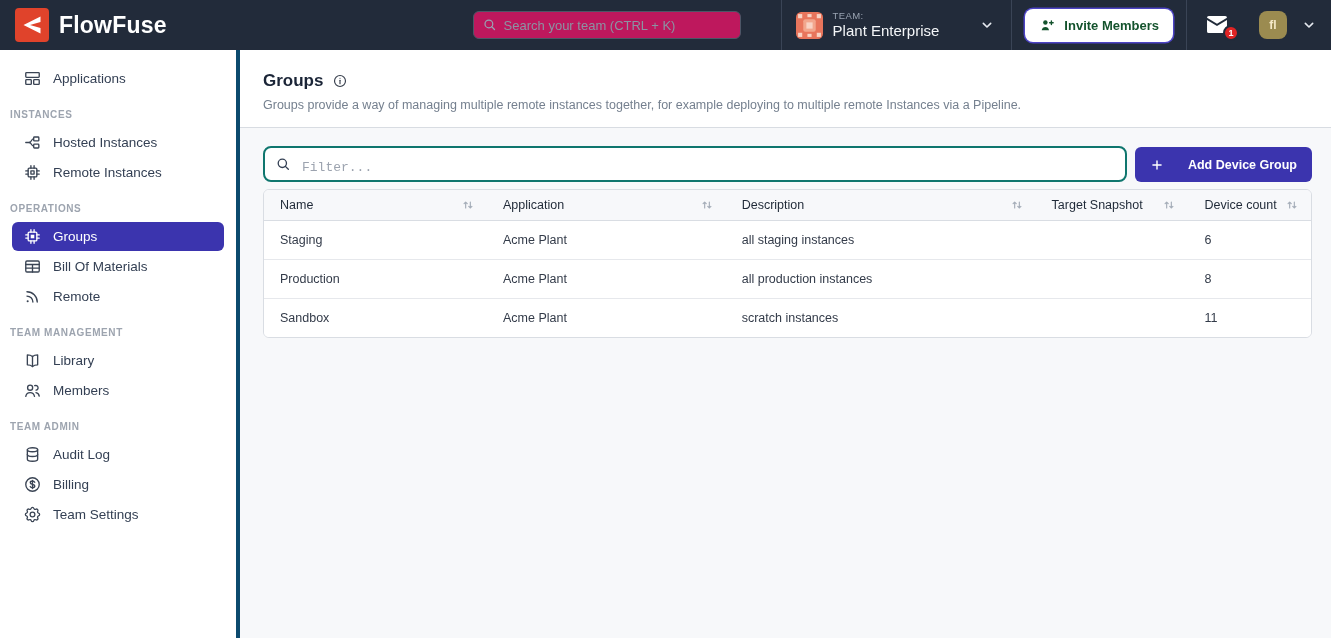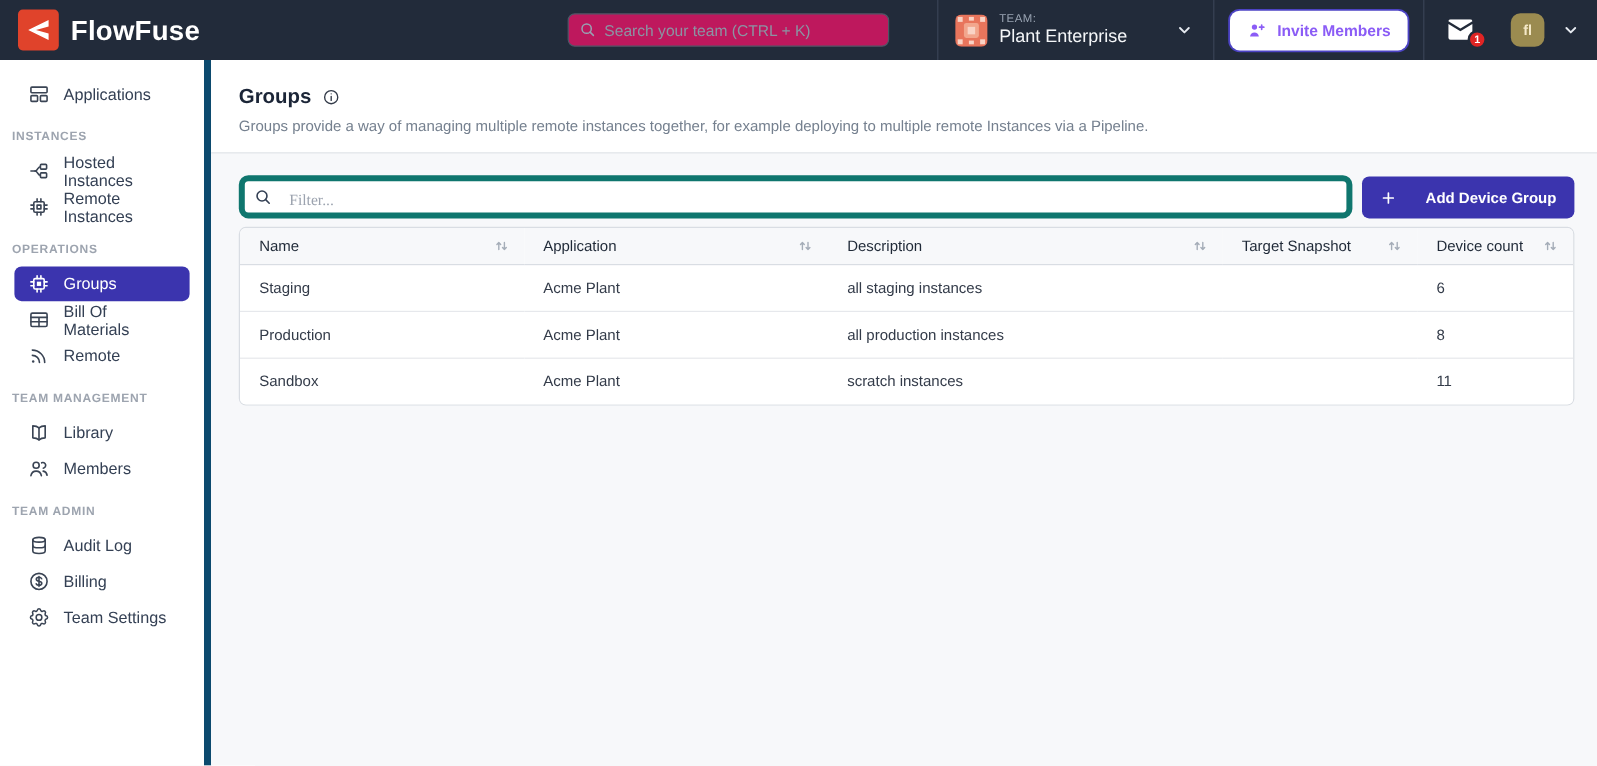--- a/index.html
+++ b/index.html
@@ -24,61 +24,61 @@
   .nav-sep { width:1px; height:50px; background:#3A4456; flex:none; }
 
   .team-selector { display:flex; align-items:center; gap:10px; padding:0 16px 0 14px; height:50px; cursor:pointer; }
   .team-avatar { width:27px; height:27px; flex:none; }
   .team-text { line-height:1.15; }
   .team-label { font-size:9.5px; color:#9AA4B2; letter-spacing:.4px; }
   .team-name { font-size:15px; color:#F4F6F8; }
   .team-selector .chev { width:16px; height:16px; color:#E6EAF0; margin-left:30px; }
 
   .invite-wrap { padding:0 13px; }
-  .invite-btn { display:flex; align-items:center; gap:8px; background:#fff; color:#8b5cf6;
+  .invite-btn { display:flex; align-items:center; gap:8px; background:#fff; color:#14532d;
     border:none; border-radius:8px; box-shadow:0 0 0 1.5px #4C43C4; height:33px; padding:0 14px;
     font-size:13px; font-weight:700; cursor:pointer; font-family:"Liberation Sans", sans-serif; }
   .invite-btn svg { width:17px; height:17px; }
 
   .notif { position:relative; padding:0 18px; display:flex; align-items:center; height:50px; cursor:pointer; }
   .notif svg { width:24px; height:19px; }
   .notif-badge { position:absolute; right:8px; bottom:9px; min-width:16px; height:16px; background:#E02424;
     border:2px solid #222B3A; border-radius:999px; color:#fff; font-size:9px; font-weight:700;
     display:flex; align-items:center; justify-content:center; padding:0 3px; }
 
   .user-menu { display:flex; align-items:center; padding:0 14px 0 12px; gap:14px; cursor:pointer; }
   .user-avatar { width:28px; height:28px; border-radius:8px; background:#9B8B50; color:#F5E9C8;
     font-size:12px; font-weight:700; display:flex; align-items:center; justify-content:center; }
   .user-menu .chev { width:16px; height:16px; color:#E6EAF0; }
 
   
   .shell { flex:1; display:flex; min-height:0; }
-  .sidebar { width:176px; flex:none; background:#fff; border-right:6px solid #0c4a6e; padding-top:13px; overflow:hidden; }
+  .sidebar { width:240px; flex:none; background:#fff; border-right:4px solid #0c4a6e; padding-top:13px; overflow:hidden; }
   .side-section-header { padding:0 10px; margin:16px 0 8px; font-size:10px; font-weight:700;
     color:#9DA4AF; letter-spacing:.6px; }
   .side-item { display:flex; align-items:center; gap:11px; height:29px; margin:1px 12px; padding:0 11px;
     border-radius:6px; color:#344054; font-size:13.5px; cursor:pointer; }
   .side-item svg { width:19px; height:19px; flex:none; color:#3A4454; }
   .side-item.selected { background:#3B34AE; color:#fff; }
   .side-item.selected svg { color:#fff; }
 
   
   .main { flex:1; display:flex; flex-direction:column; min-width:0; background:#fff; }
   .page-header { padding:21px 24px 15px 23px; border-bottom:1px solid #D8DCE2; background:#fff; }
   .title-row { display:flex; align-items:center; gap:9px; }
   .page-title { font-size:17px; font-weight:700; color:#1B2537; }
   .info-ic { width:16px; height:16px; color:#333B49; cursor:pointer; }
   .page-desc { margin-top:7px; font-size:12.5px; color:#75808F; }
 
   .content { flex:1; background:#F7F8FA; padding:18px 19px 0 23px; min-height:0; }
   .toolbar { display:flex; gap:8px; margin-bottom:7px; }
   .filter-box { position:relative; flex:1; height:36px; }
   .filter-box svg { position:absolute; left:12px; top:10px; width:16px; height:16px; color:#344054; }
-  .filter-box input { width:100%; height:100%; border:5px solid #0f766e; border-radius:8px; background:#fff;
-    font-size:13px; color:#344054; padding:6px 12px 0 37px; outline:none; font-family:Liberation Serif, serif; }
+  .filter-box input { width:100%; height:100%; border:2px solid #0f766e; border-radius:8px; background:#fff;
+    font-size:13px; color:#344054; padding:6px 12px 0 37px; outline:none; font-family:Liberation Mono, monospace; }
   .filter-box input::placeholder { color:#9CA3AF; }
   .add-btn { display:flex; align-items:center; gap:24px; background:#3B34AE; color:#fff; border:none;
     border-radius:6px; height:35px; margin-top:1px; padding:0 15px; font-size:12.5px; font-weight:700;
     cursor:pointer; font-family:"Liberation Sans", sans-serif; }
   .add-btn svg { width:14px; height:14px; }
 
   .table-card { border:1px solid #D9DDE3; border-radius:6px; overflow:hidden; background:#fff; }
   table { width:100%; border-collapse:collapse; table-layout:fixed; }
   col.c1{width:21.3%} col.c2{width:22.8%} col.c3{width:29.6%} col.c4{width:14.6%} col.c5{width:11.7%}
   thead th { background:#F7F8FA; border-bottom:1px solid #D9DDE3; padding:8px 12px 8px 16px;

